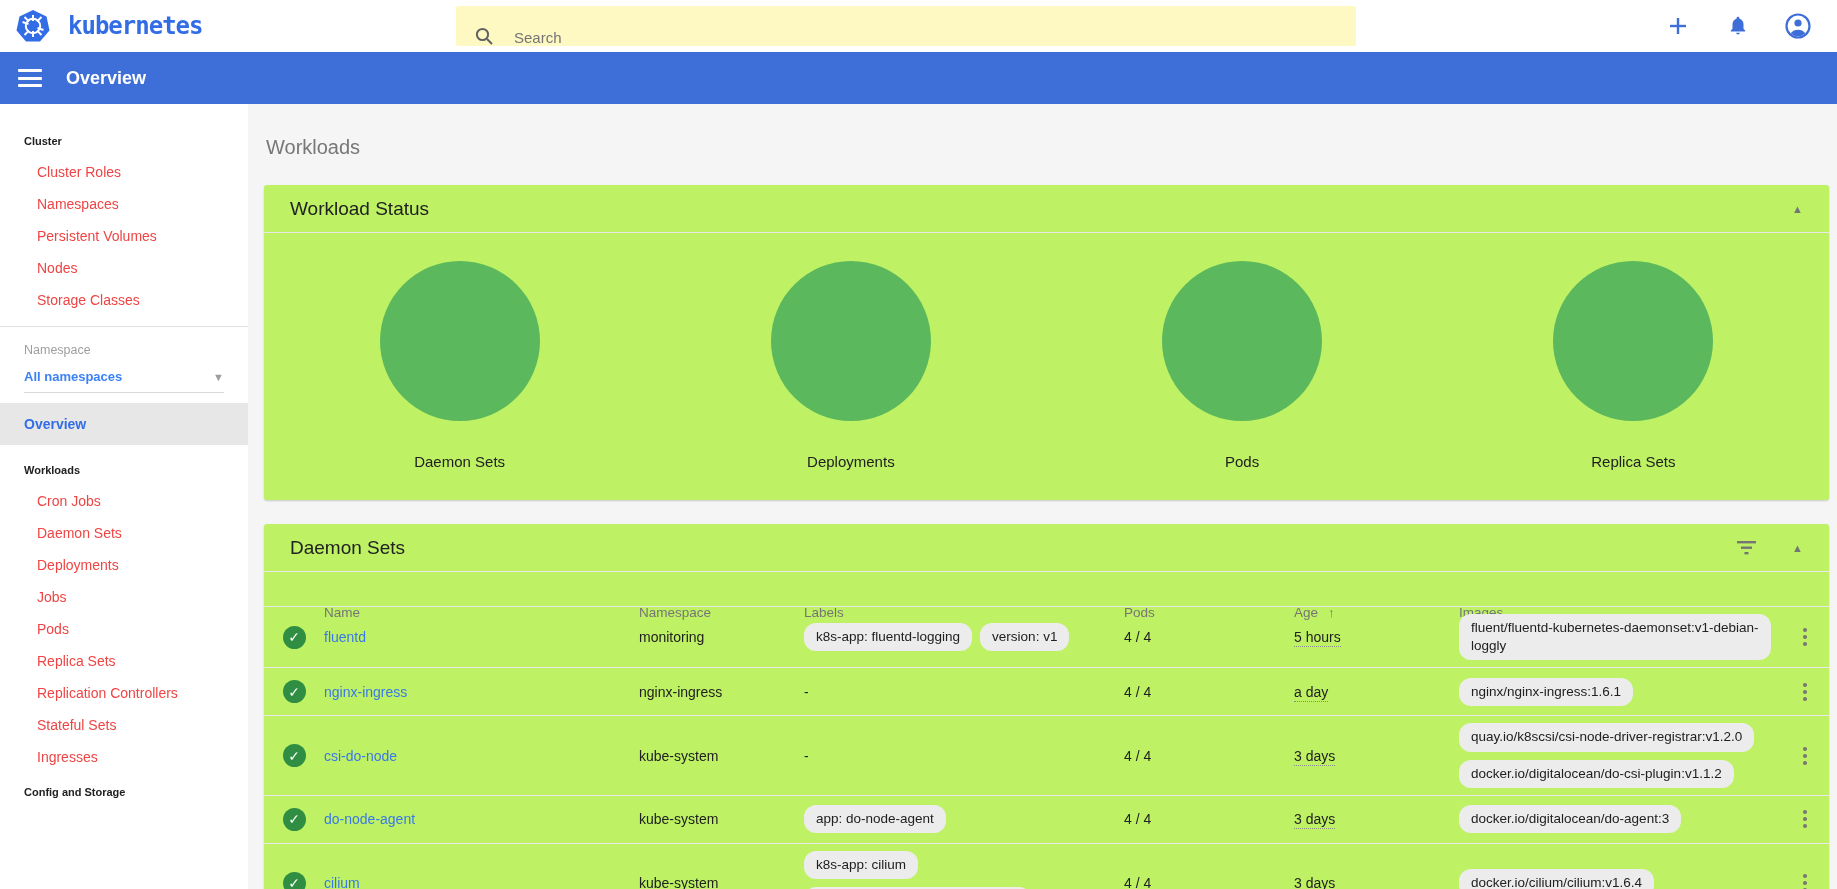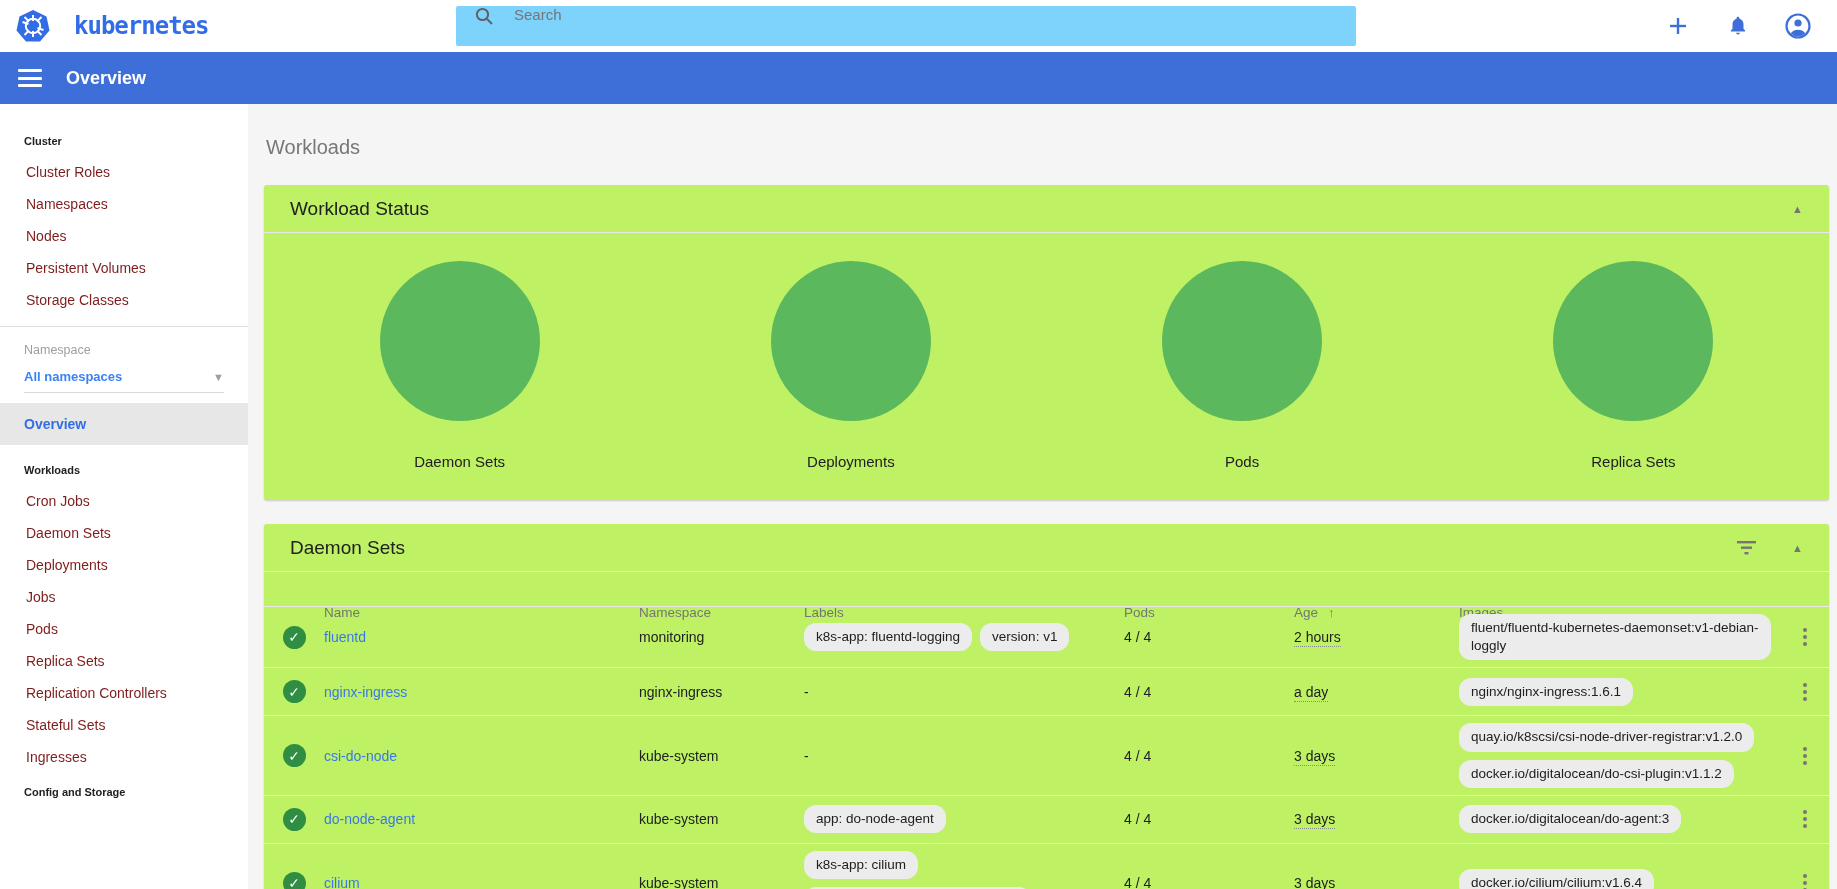--- a/index.html
+++ b/index.html
@@ -1,42 +1,42 @@
 <!DOCTYPE html>
 <html><head>
 <meta charset="utf-8">
 <style>
   * { margin:0; padding:0; box-sizing:border-box; }
   html,body { width:1837px; height:889px; overflow:hidden; background:#fff;
     font-family:"Liberation Sans", sans-serif; color:#212121; }
 
   
   .top-header { display:flex; align-items:center; height:52px; background:#fff; padding:0 16px; }
-  .brand { display:flex; align-items:center; gap:24px; width:440px; }
+  .brand { display:flex; align-items:center; gap:18px; width:440px; }
   .brand-name { font-family:"DejaVu Sans Mono", monospace; font-size:24px; font-weight:bold; color:#326de6; letter-spacing:-1px; }
-  .searchbar { display:flex; align-items:flex-start; gap:20px; width:900px; height:40px; background:#7dd3fc; border-radius:2px; padding:0 18px; }
+  .searchbar { display:flex; align-items:flex-end; gap:20px; width:900px; height:40px; background:#fef9c3; border-radius:2px; padding:0 18px; }
   .searchbar input { border:none; background:transparent; outline:none; font-size:15px; color:#444; width:760px; font-family:"Liberation Sans", sans-serif; }
   .searchbar input::placeholder { color:#757575; }
   .header-actions { margin-left:auto; display:flex; align-items:center; gap:34px; padding-right:10px; }
   .icon-btn { width:26px; height:26px; display:flex; align-items:center; justify-content:center; cursor:pointer; }
 
   
   .appbar { display:flex; align-items:center; height:52px; background:#3e6fd8; color:#fff; padding:0 18px; gap:24px; }
   .hamburger { width:24px; height:18px; display:flex; flex-direction:column; justify-content:space-between; cursor:pointer; }
   .hamburger span { display:block; height:3px; background:#fff; border-radius:1px; }
   .appbar-title { font-size:18px; font-weight:bold; }
 
   
   .shell { display:flex; height:785px; }
   .sidebar { width:248px; background:#fff; padding-top:18px; overflow:hidden; flex-shrink:0; }
   .content { flex:1; background:#f5f5f5; overflow:hidden; padding:0 8px 0 16px; }
 
   
   .nav-header { font-size:11px; font-weight:bold; color:#212121; padding:9px 24px; margin-top:4px; }
-  .nav-item { font-size:14px; color:#7f1d1d; padding:9px 24px 9px 26px; cursor:pointer; line-height:14px; }
+  .nav-item { font-size:14px; color:#ef4444; padding:9px 24px 9px 37px; cursor:pointer; line-height:14px; }
   .nav-divider { border-top:1px solid #e0e0e0; margin:10px 0 8px 0; }
   .ns-label { font-size:12.5px; color:#9e9e9e; padding:8px 24px 2px 24px; }
   .ns-select { display:flex; align-items:center; justify-content:space-between; margin:4px 24px 0 24px; padding:6px 0 8px 0; border-bottom:1px solid #d9d9d9; cursor:pointer; }
   .ns-select .val { font-size:13px; font-weight:bold; color:#3b82f6; }
   .ns-caret { color:#9e9e9e; font-size:11px; }
   .nav-item.selected { background:#e7e7e7; color:#326de6; font-weight:bold; padding:14px 24px; margin:10px 0; }
 
   
   .page-title { font-size:20px; color:#777; padding:32px 0 26px 2px; }
   .card { background:#bef264; border-radius:3px; box-shadow:0 1px 2px rgba(0,0,0,0.18); margin-bottom:24px; }
@@ -135,22 +135,22 @@
     </div>
   <div class="appbar-title">Overview</div>
 </div>
 
 <div class="shell">
 
   <div class="sidebar">
     <div class="nav-header">Cluster</div>
     <div class="nav-item">Cluster Roles</div>
     <div class="nav-item">Namespaces</div>
+    <div class="nav-item">Persistent Volumes</div>
     <div class="nav-item">Nodes</div>
-    <div class="nav-item">Persistent Volumes</div>
     <div class="nav-item">Storage Classes</div>
 
     <div class="nav-divider"></div>
 
     <div class="ns-label">Namespace</div>
     <div class="ns-select">
       <span class="val">All namespaces</span>
       <span class="ns-caret">▼</span>
     </div>
 
@@ -231,21 +231,21 @@
         <div class="cell-status">
             <span class="check-icon">✓</span>
           </div>
         <div class="cell-name"><a>fluentd</a></div>
         <div>monitoring</div>
         <div class="labels-wrap">
             <span class="chip">k8s-app: fluentd-logging</span>
             <span class="chip">version: v1</span>
           </div>
         <div>4 / 4</div>
-        <div><span class="age">2 hours</span></div>
+        <div><span class="age">5 hours</span></div>
         <div class="images-wrap">
             <span class="chip">fluent/fluentd-kubernetes-daemonset:v1-debian-loggly</span>
           </div>
         <div class="kebab">
             <div></div>
             <div></div>
             <div></div>
           </div>
       </div>
 

